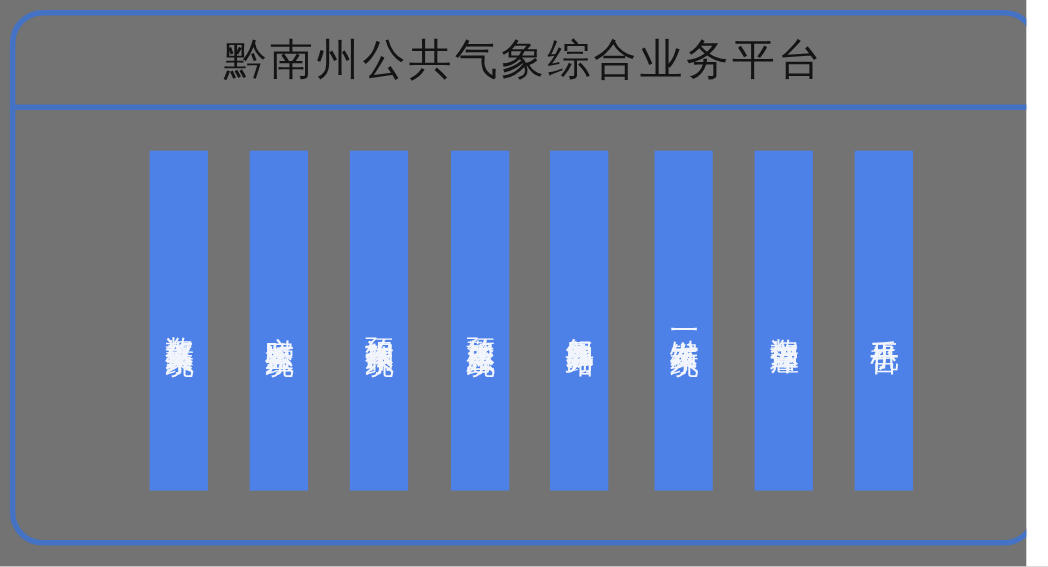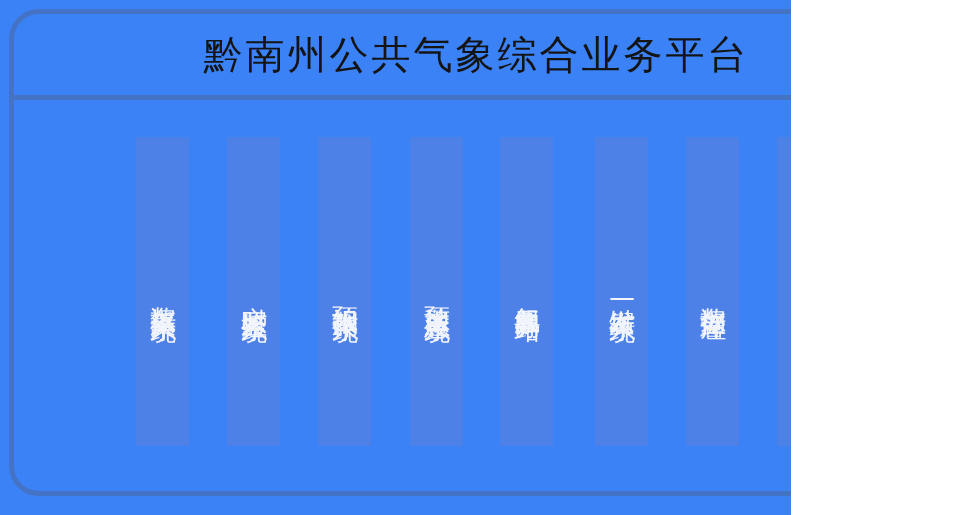--- a/index.html
+++ b/index.html
@@ -5,23 +5,23 @@
   html, body {
     margin: 0;
     padding: 0;
     background: #ffffff;
   }
   body {
     font-family: "Liberation Serif", "DejaVu Serif", serif;
   }
   #stage {
     position: relative;
-    width: 791px;
+    width: 933px;
     height: 515px;
-    background: #3b82f6;
+    background: #737373;
     overflow: hidden;
   }
 
   
   #outer-frame {
     position: absolute;
     left: 9px;
     top: 9px;
     width: 934px;
     height: 487px;

